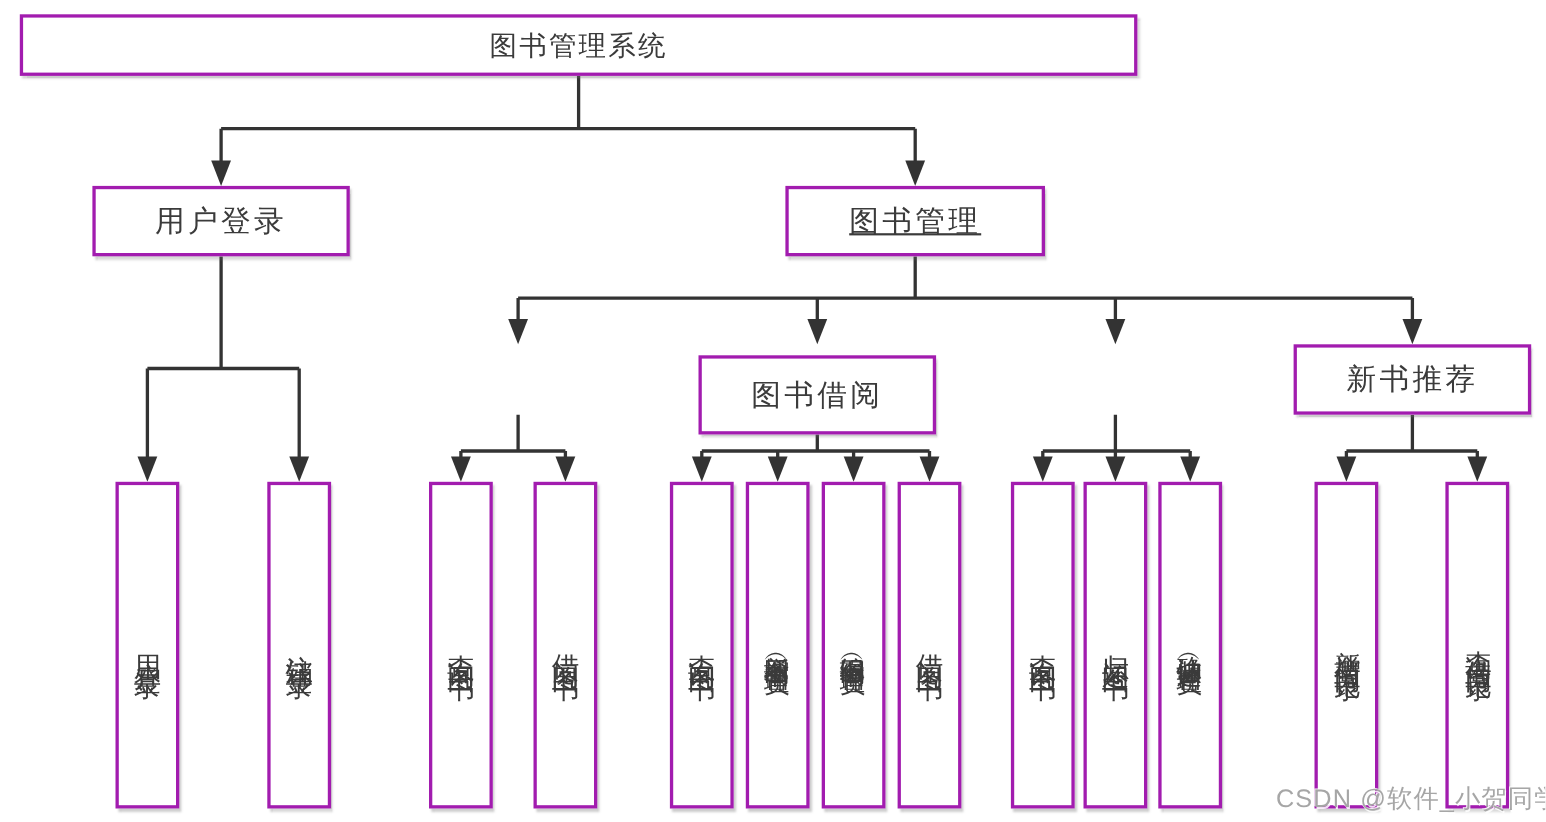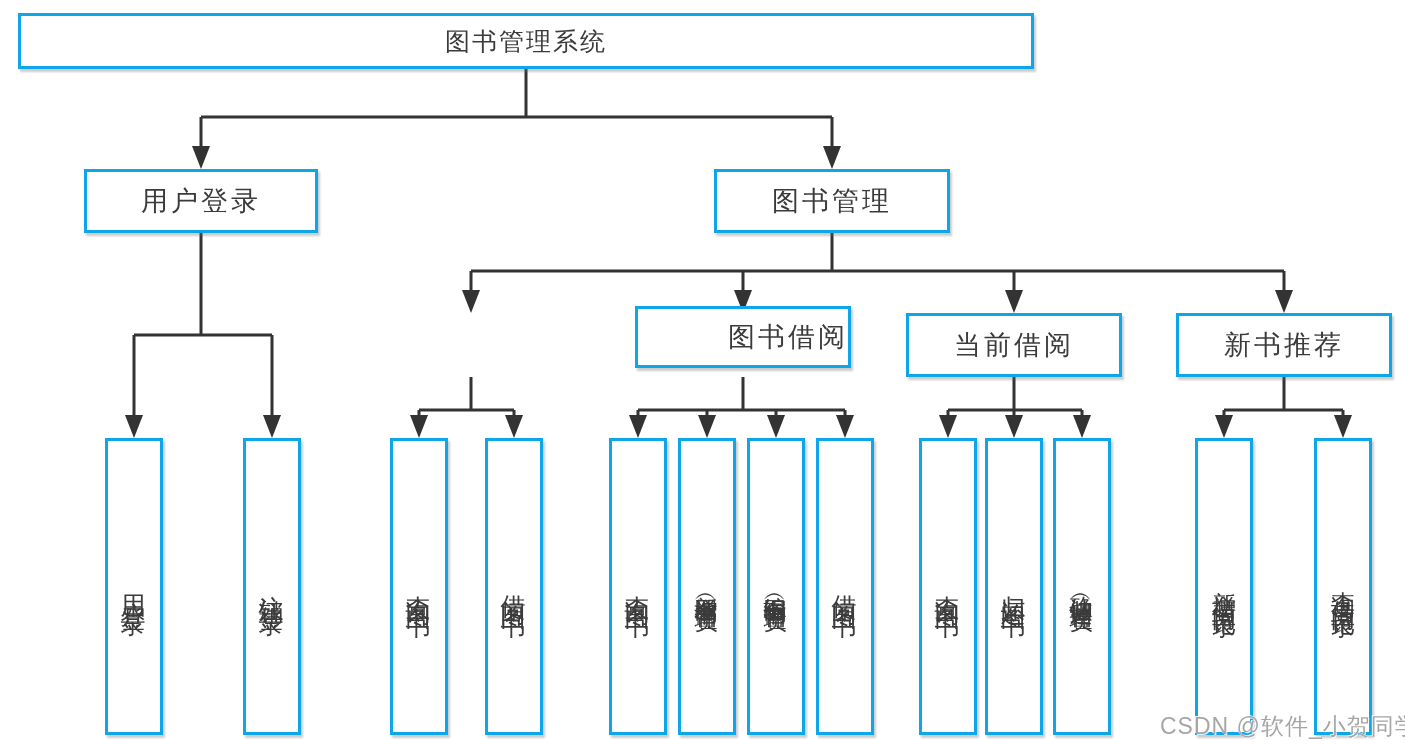--- a/index.html
+++ b/index.html
@@ -8,21 +8,21 @@
     width:1405px;height:747px;
     background:#ffffff;
     font-family:"Liberation Sans","DejaVu Sans",sans-serif;
     overflow:hidden;
   }
   .wires{position:absolute;left:0;top:0;z-index:1;}
   .node{
     position:absolute;
     box-sizing:border-box;
     background:#ffffff;
-    border:3px solid #0ea5e9;
+    border:3px solid #a21caf;
     box-shadow:2px 3px 2px rgba(110,110,110,0.35);
     display:flex;align-items:center;justify-content:center;
     z-index:2;
     color:#3b3b3b;
   }
   .node .lbl{white-space:nowrap;}
   .root-box .lbl{font-size:25px;letter-spacing:2px;}
   .lvl-box .lbl{font-size:27px;letter-spacing:3px;}
   .leaf .lbl{
     writing-mode:vertical-rl;
@@ -92,29 +92,26 @@
     </g>
   </svg>
 
   <div class="node root-box" style="left:18px;top:13px;width:1016px;height:56px;">
     <span class="lbl">图书管理系统</span>
   </div>
 
   <div class="node lvl-box" style="left:84px;top:169px;width:234px;height:64px;">
     <span class="lbl">用户登录</span>
   </div>
-  <div class="node lvl-box" style="left:714px;top:169px;width:236px;height:64px;">
+  <div class="node lvl-box" style="left:714px;top:169px;width:236px;height:64px;text-decoration:underline;">
     <span class="lbl">图书管理</span>
   </div>
 
-  <div class="node lvl-box" style="left:635px;top:306px;width:216px;height:62px;justify-content:flex-end;">
+  <div class="node lvl-box" style="left:635px;top:323px;width:216px;height:72px;">
     <span class="lbl">图书借阅</span>
-  </div>
-  <div class="node lvl-box" style="left:906px;top:313px;width:216px;height:64px;">
-    <span class="lbl">当前借阅</span>
   </div>
   <div class="node lvl-box" style="left:1176px;top:313px;width:216px;height:64px;">
     <span class="lbl">新书推荐</span>
   </div>
 
   <div class="node leaf" style="left:105px;top:438px;width:58px;height:297px;">
     <span class="lbl">用户登录</span>
   </div>
   <div class="node leaf" style="left:243px;top:438px;width:58px;height:297px;">
     <span class="lbl">注销登录</span>

